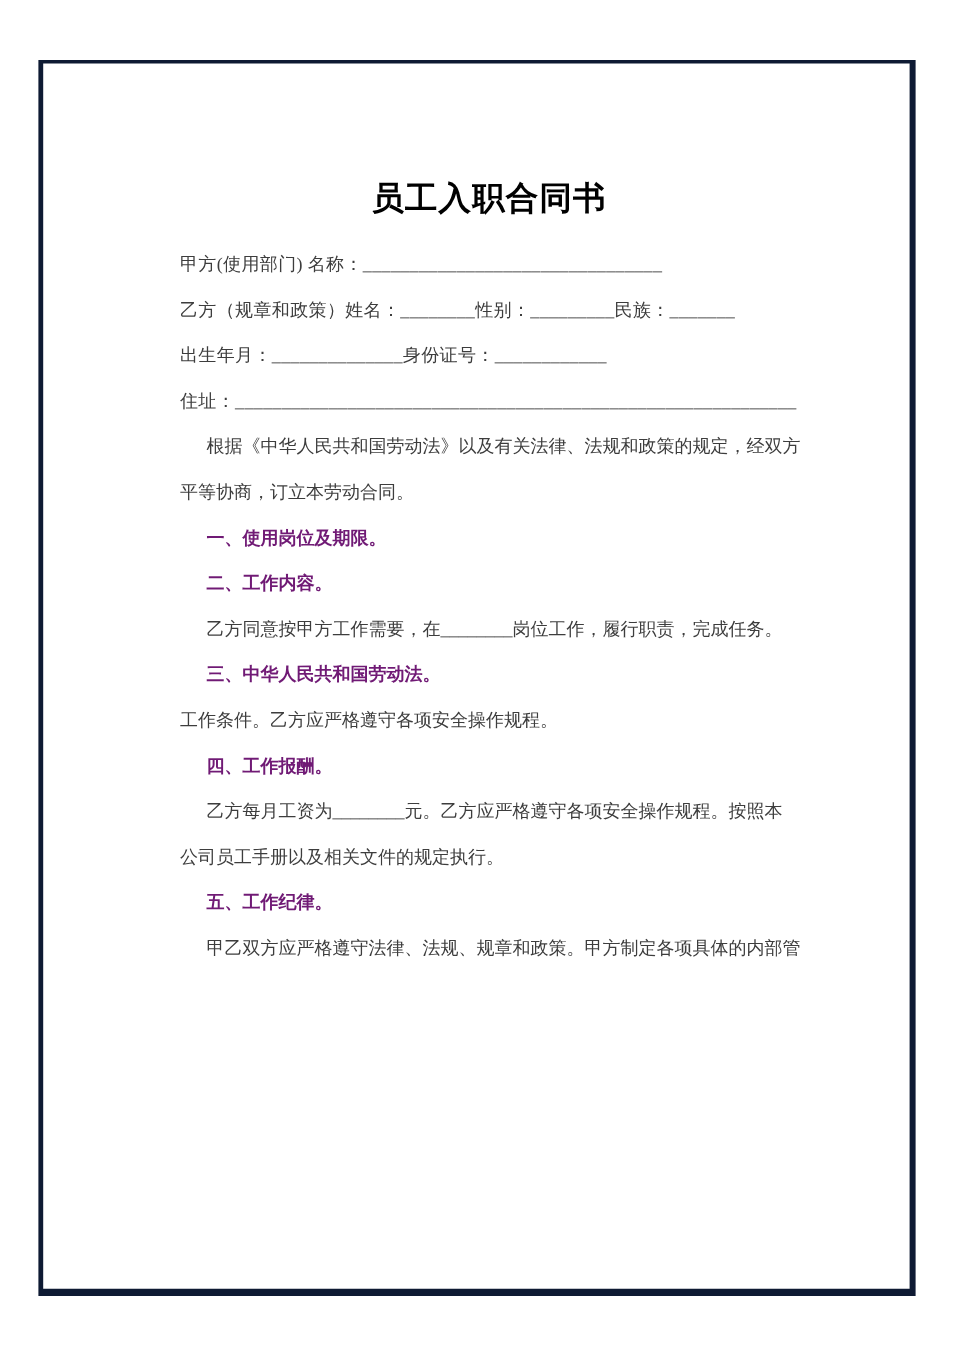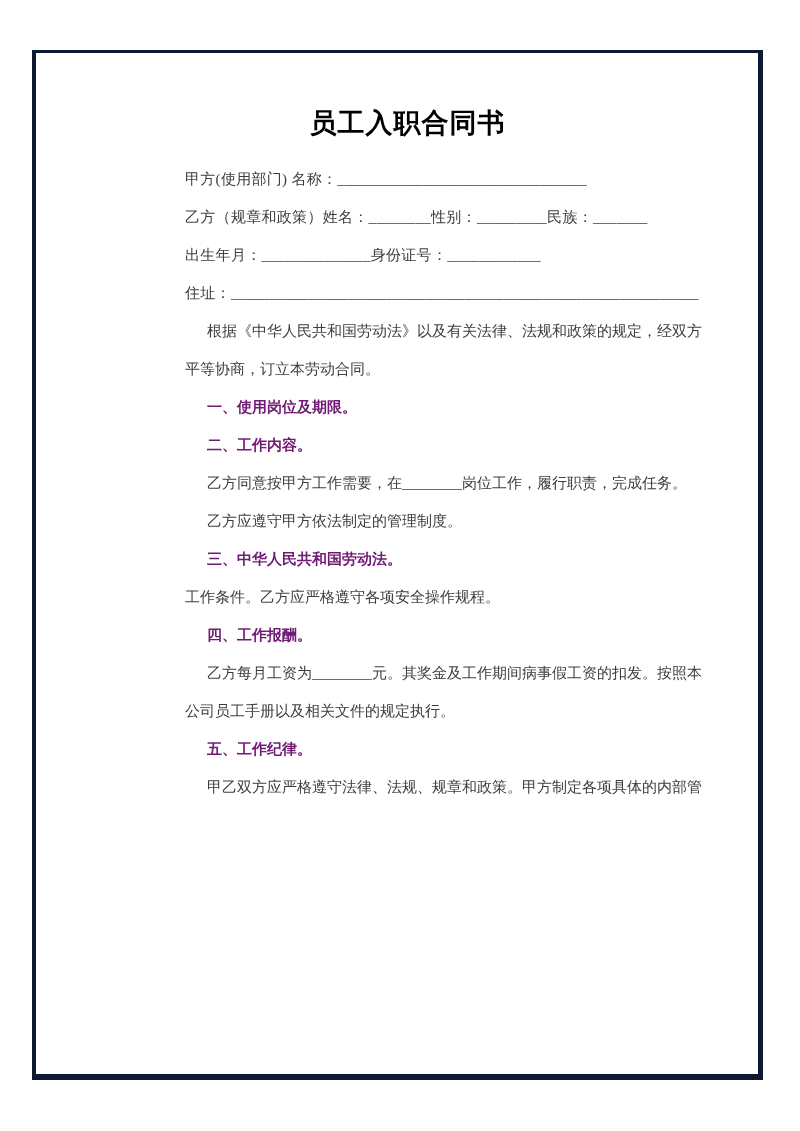--- a/index.html
+++ b/index.html
@@ -25,41 +25,40 @@
     border-color: #0e1a33;
     border-width: 3px 5px 6px 4px;
   }
   .page-content {
     position: absolute;
     left: 114px;
     top: 0;
     width: 515px;
   }
   .doc-title {
-    margin-top: 50px;
+    margin-top: 92px;
     height: 40px;
     line-height: 40px;
     text-align: center;
     font-family: Liberation Serif, serif;
     font-weight: bold;
     font-size: 27px;
     color: #000000;
     letter-spacing: 1px;
     white-space: nowrap;
   }
   .lines {
     margin-top: 17px;
   }
   .line {
     height: 38px;
     line-height: 38px;
     font-size: 15px;
     color: #3d3d3d;
     white-space: nowrap;
-    margin-left: 35px;
   }
   .line.para-indent,
   .line.heading {
     padding-left: 22px;
   }
   .line.heading {
     font-weight: bold;
     color: #701a75;
   }
   .line.field {
@@ -75,23 +74,22 @@
     <div class="lines" id="lines-container">
         <div class="line field">甲方(使用部门) 名称：________________________________</div>
         <div class="line field">乙方（规章和政策）姓名：________性别：_________民族：_______</div>
         <div class="line field">出生年月：______________身份证号：____________</div>
         <div class="line field">住址：____________________________________________________________</div>
         <div class="line para-indent">根据《中华人民共和国劳动法》以及有关法律、法规和政策的规定，经双方</div>
         <div class="line para">平等协商，订立本劳动合同。</div>
         <div class="line heading">一、使用岗位及期限。</div>
         <div class="line heading">二、工作内容。</div>
         <div class="line para-indent">乙方同意按甲方工作需要，在________岗位工作，履行职责，完成任务。</div>
-        <div class="line para-indent">乙方应遵守甲方依法制定的管理制度。</div>
         <div class="line heading">三、中华人民共和国劳动法。</div>
         <div class="line para">工作条件。乙方应严格遵守各项安全操作规程。</div>
         <div class="line heading">四、工作报酬。</div>
-        <div class="line para-indent">乙方每月工资为________元。其奖金及工作期间病事假工资的扣发。按照本</div>
+        <div class="line para-indent">乙方每月工资为________元。乙方应严格遵守各项安全操作规程。按照本</div>
         <div class="line para">公司员工手册以及相关文件的规定执行。</div>
         <div class="line heading">五、工作纪律。</div>
         <div class="line para-indent">甲乙双方应严格遵守法律、法规、规章和政策。甲方制定各项具体的内部管</div>
       </div>
   </div>
 </div>
 
 </body></html>

